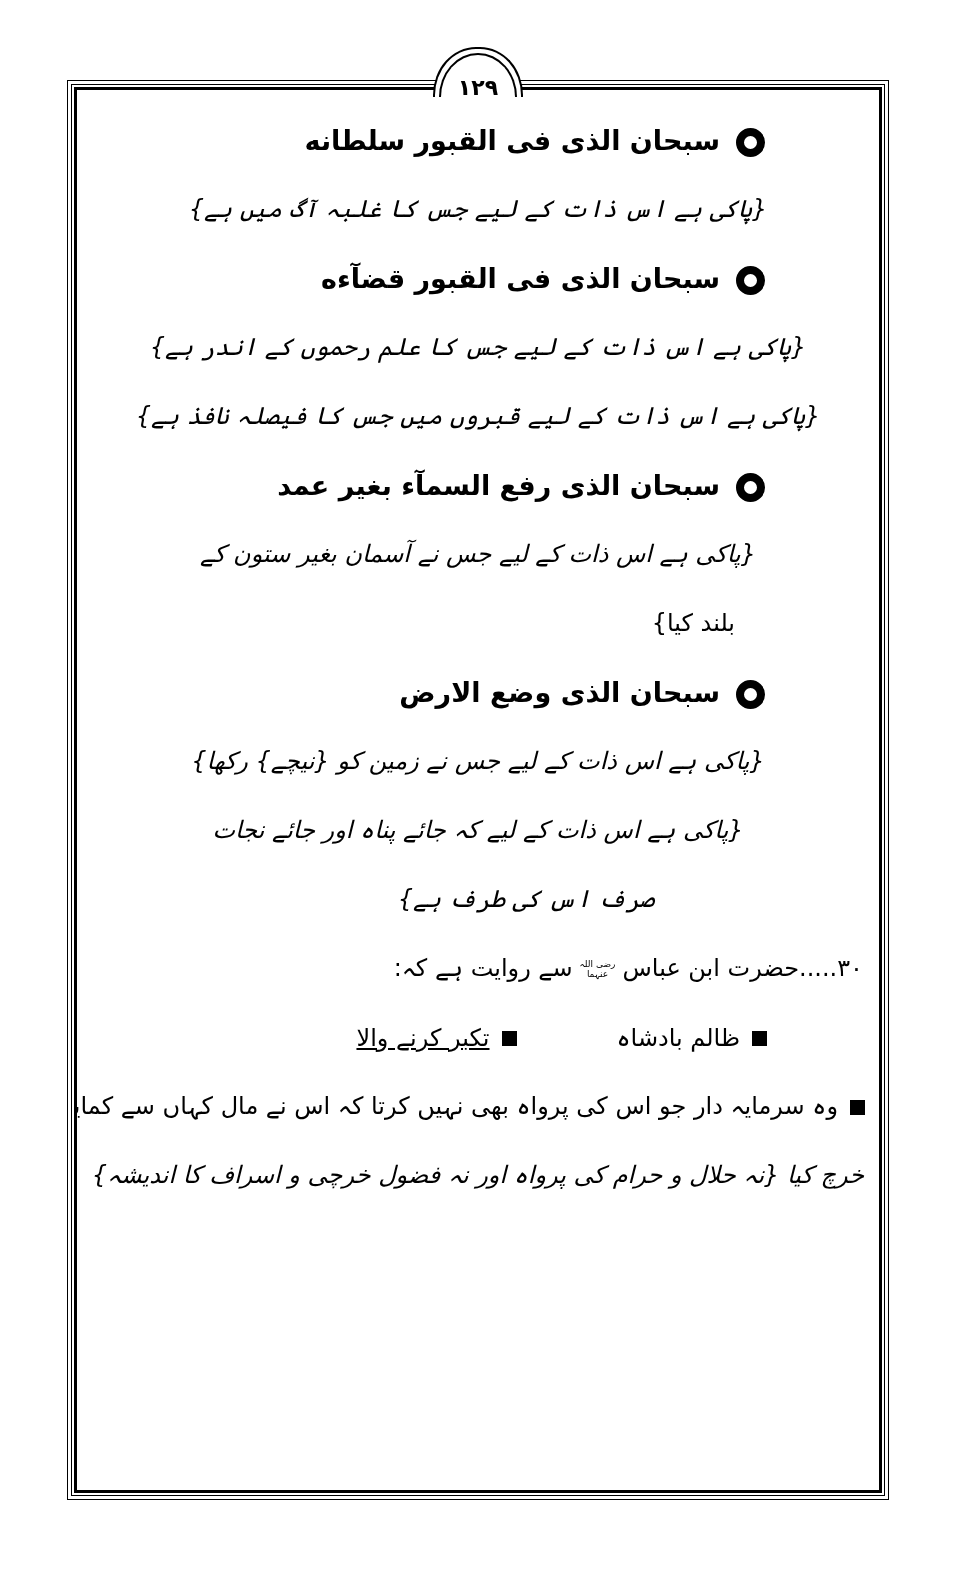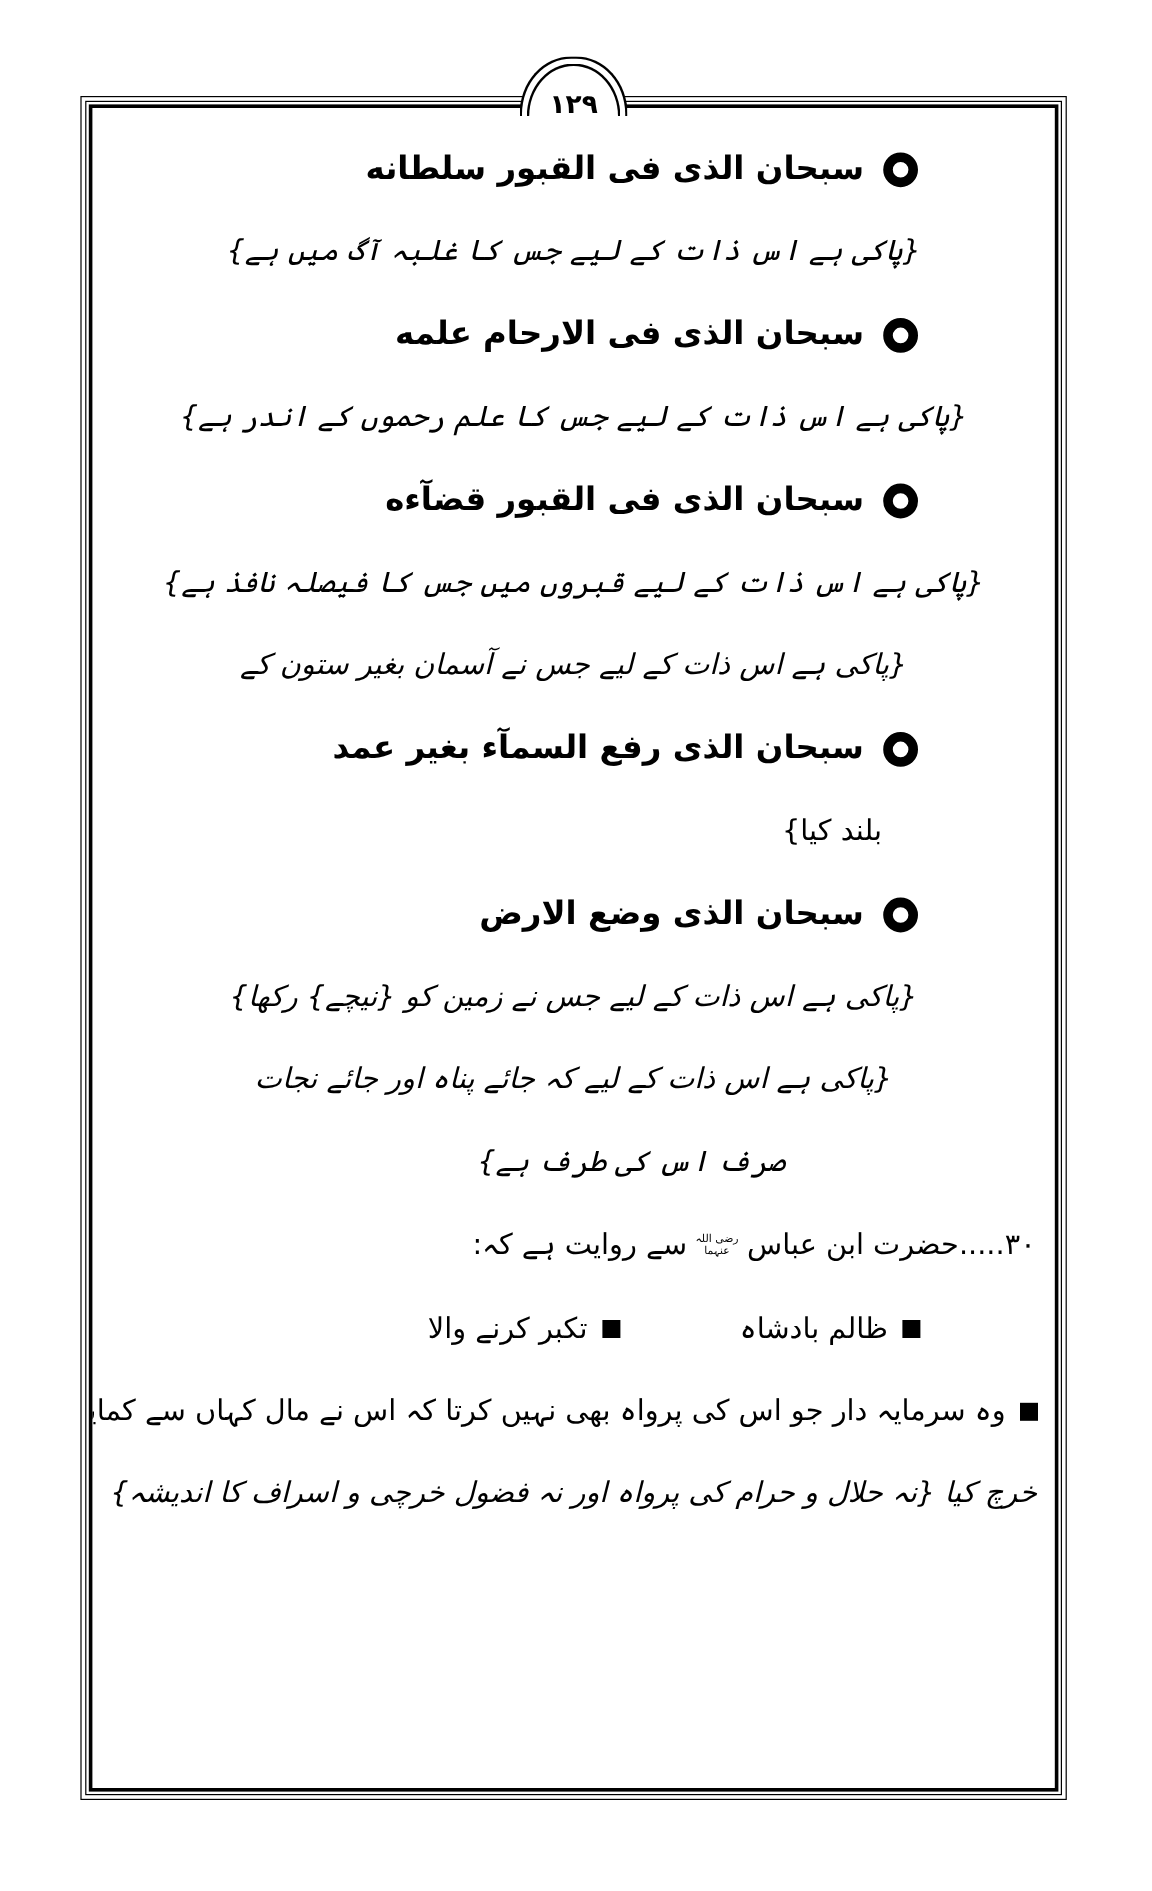--- a/index.html
+++ b/index.html
@@ -48,47 +48,46 @@
   }
   .indent-r{padding-right:130px;}
   .shift-l{padding-left:96px;}
   .head30{font-size:24px;padding-right:2px;}
   .honorific{
     display:inline-block;width:42px;font-size:9px;line-height:1.15;
     vertical-align:middle;text-align:center;white-space:normal;margin:0 4px;
   }
   .types-row{display:flex;align-items:center;height:69px;padding-right:98px;font-size:24px;}
   .types-row .type-item{white-space:nowrap;}
-  .types-row .type-item + .type-item{margin-right:100px;}
+  .types-row .type-item + .type-item{margin-right:100px;text-decoration:underline;}
 </style>
 </head>
 <body>
 
 <div class="frame">
   <div class="frame-mid">
     <div class="frame-inner">
 
       <div class="badge">
         <div class="badge-inner"></div>
         <div class="badge-num">۱۲۹</div>
       </div>
 
       <div class="content">
 
         <div class="line arabic"><span class="ring"></span><span>سبحان الذی فی القبور سلطانه</span></div>
         <div class="line center">{پاکی ہے اس ذات کے لیے جس کا غلبہ آگ میں ہے}</div>
 
-        <div class="line arabic"><span class="ring"></span><span>سبحان الذی فی الارحام علمه</span></div>
+        <div class="line arabic"><span class="ring"></span><span>سبحان الذی فی القبور قضآءه</span></div>
+
         <div class="line center">{پاکی ہے اس ذات کے لیے جس کا علم رحموں کے اندر ہے}</div>
-
-        <div class="line arabic"><span class="ring"></span><span>سبحان الذی فی القبور قضآءه</span></div>
         <div class="line center">{پاکی ہے اس ذات کے لیے قبروں میں جس کا فیصلہ نافذ ہے}</div>
 
+        <div class="line arabic"><span class="ring"></span><span>سبحان الذی رفع السمآء بغیر عمد</span></div>
         <div class="line center">{پاکی ہے اس ذات کے لیے جس نے آسمان بغیر ستون کے</div>
-        <div class="line arabic"><span class="ring"></span><span>سبحان الذی رفع السمآء بغیر عمد</span></div>
         <div class="line right indent-r">بلند کیا}</div>
 
         <div class="line arabic"><span class="ring"></span><span>سبحان الذی وضع الارض</span></div>
         <div class="line center">{پاکی ہے اس ذات کے لیے جس نے زمین کو {نیچے} رکھا}</div>
 
         <div class="line center">{پاکی ہے اس ذات کے لیے کہ جائے پناہ اور جائے نجات</div>
         <div class="line center shift-l">صرف اس کی طرف ہے}</div>
 
         <div class="line right head30"><span>۳۰</span><span>.....</span><span>حضرت ابن عباس</span><span class="honorific">رضی اللہ عنہما</span><span>سے روایت ہے کہ:</span></div>
 

